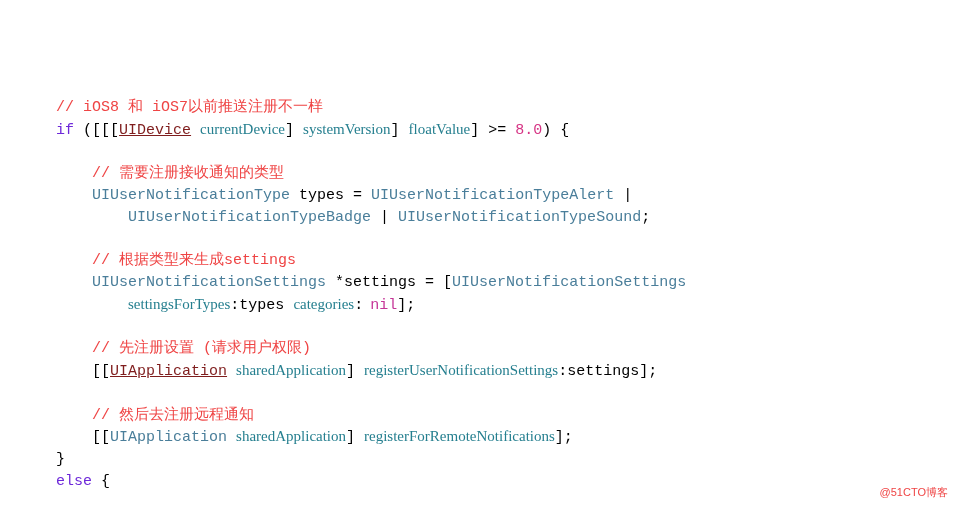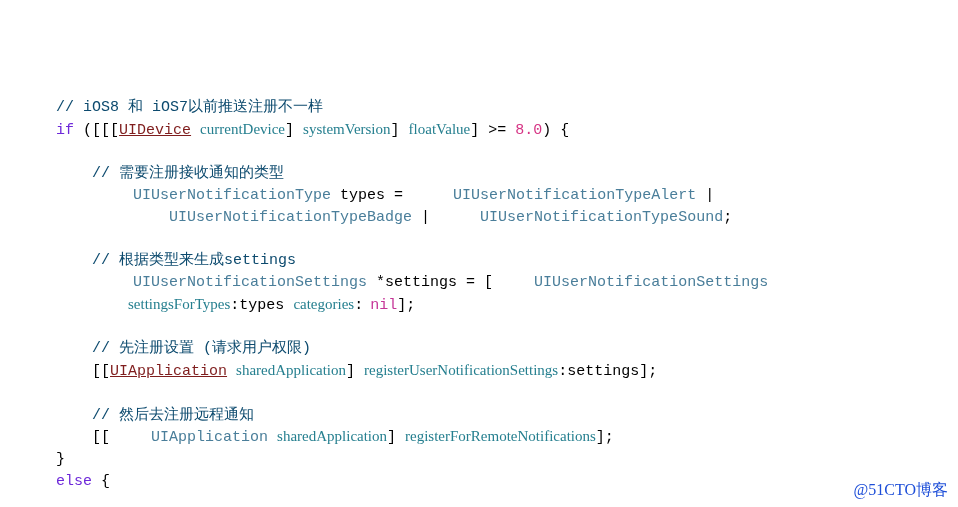--- a/index.html
+++ b/index.html
@@ -6,33 +6,33 @@
     margin: 0;
     padding: 10px 20px;
     background: #ffffff;
     font-family: Menlo, Monaco, Consolas, "Courier New", monospace;
     font-size: 15px;
     line-height: 1.45;
     color: #000;
     white-space: pre;
   }
   .kw    { color: #6d28d9; }           
-  .cmt   { color: #0c4a6e; }           
-  .cls   { color: #4a7e9a; margin-left: 41px; }           
+  .cmt   { color: #ef4444; }           
+  .cls   { color: #4a7e9a; }           
   .clsU  { color: #7f1d1d; text-decoration: underline; }
   .meth  { color: #257f8f; font-family: Liberation Serif, serif; }           
   .num   { color: #d63384; }           
   .kwnil { color: #c53597; margin-left: 7px; }
   .watermark {
     position: fixed;
     right: 10px;
     bottom: 6px;
-    color: #1d4ed8;
-    font-size: 16px;
-    font-family: Liberation Serif, serif;
+    color: #ef4444;
+    font-size: 11px;
+    font-family: Liberation Sans, sans-serif;
   }
 </style>
 </head>
 <body>
 
 
 
 <div>    <span class="cmt">// iOS8 和 iOS7以前推送注册不一样</span>
     <span class="kw">if</span> ([[[<span class="clsU">UIDevice</span> <span class="meth">currentDevice</span>] <span class="meth">systemVersion</span>] <span class="meth">floatValue</span>] &gt;= <span class="num">8.0</span>) {
 

